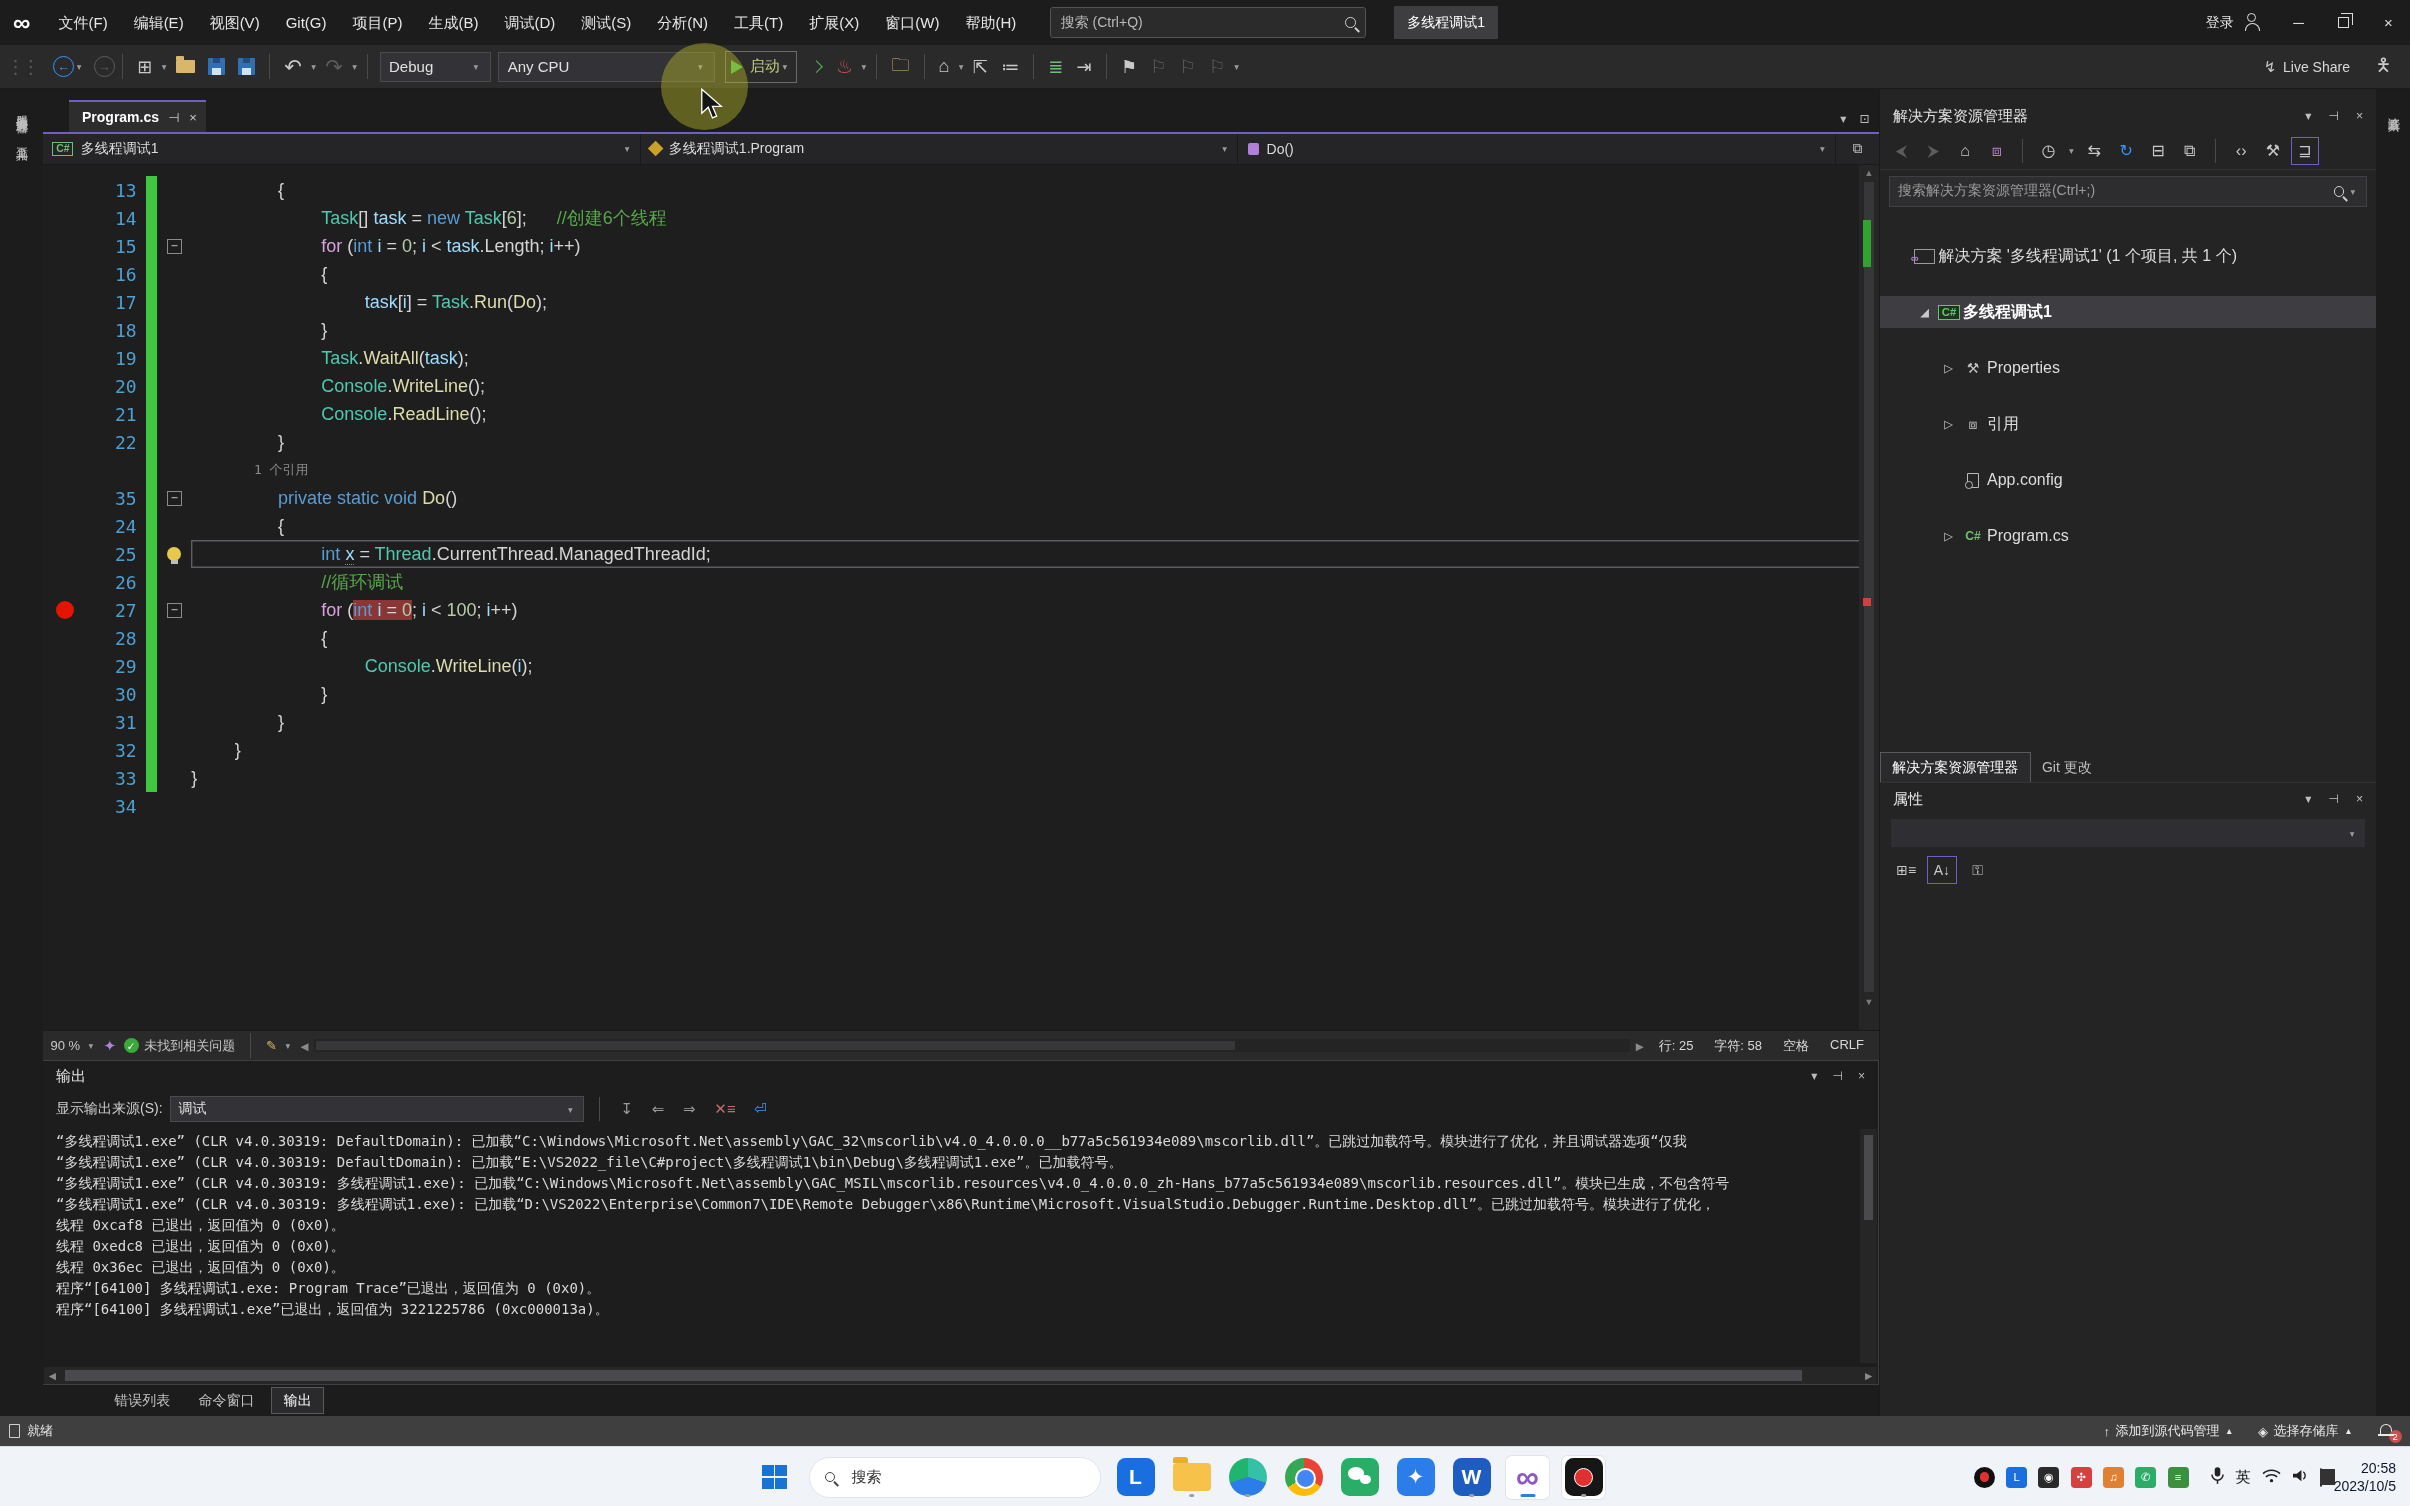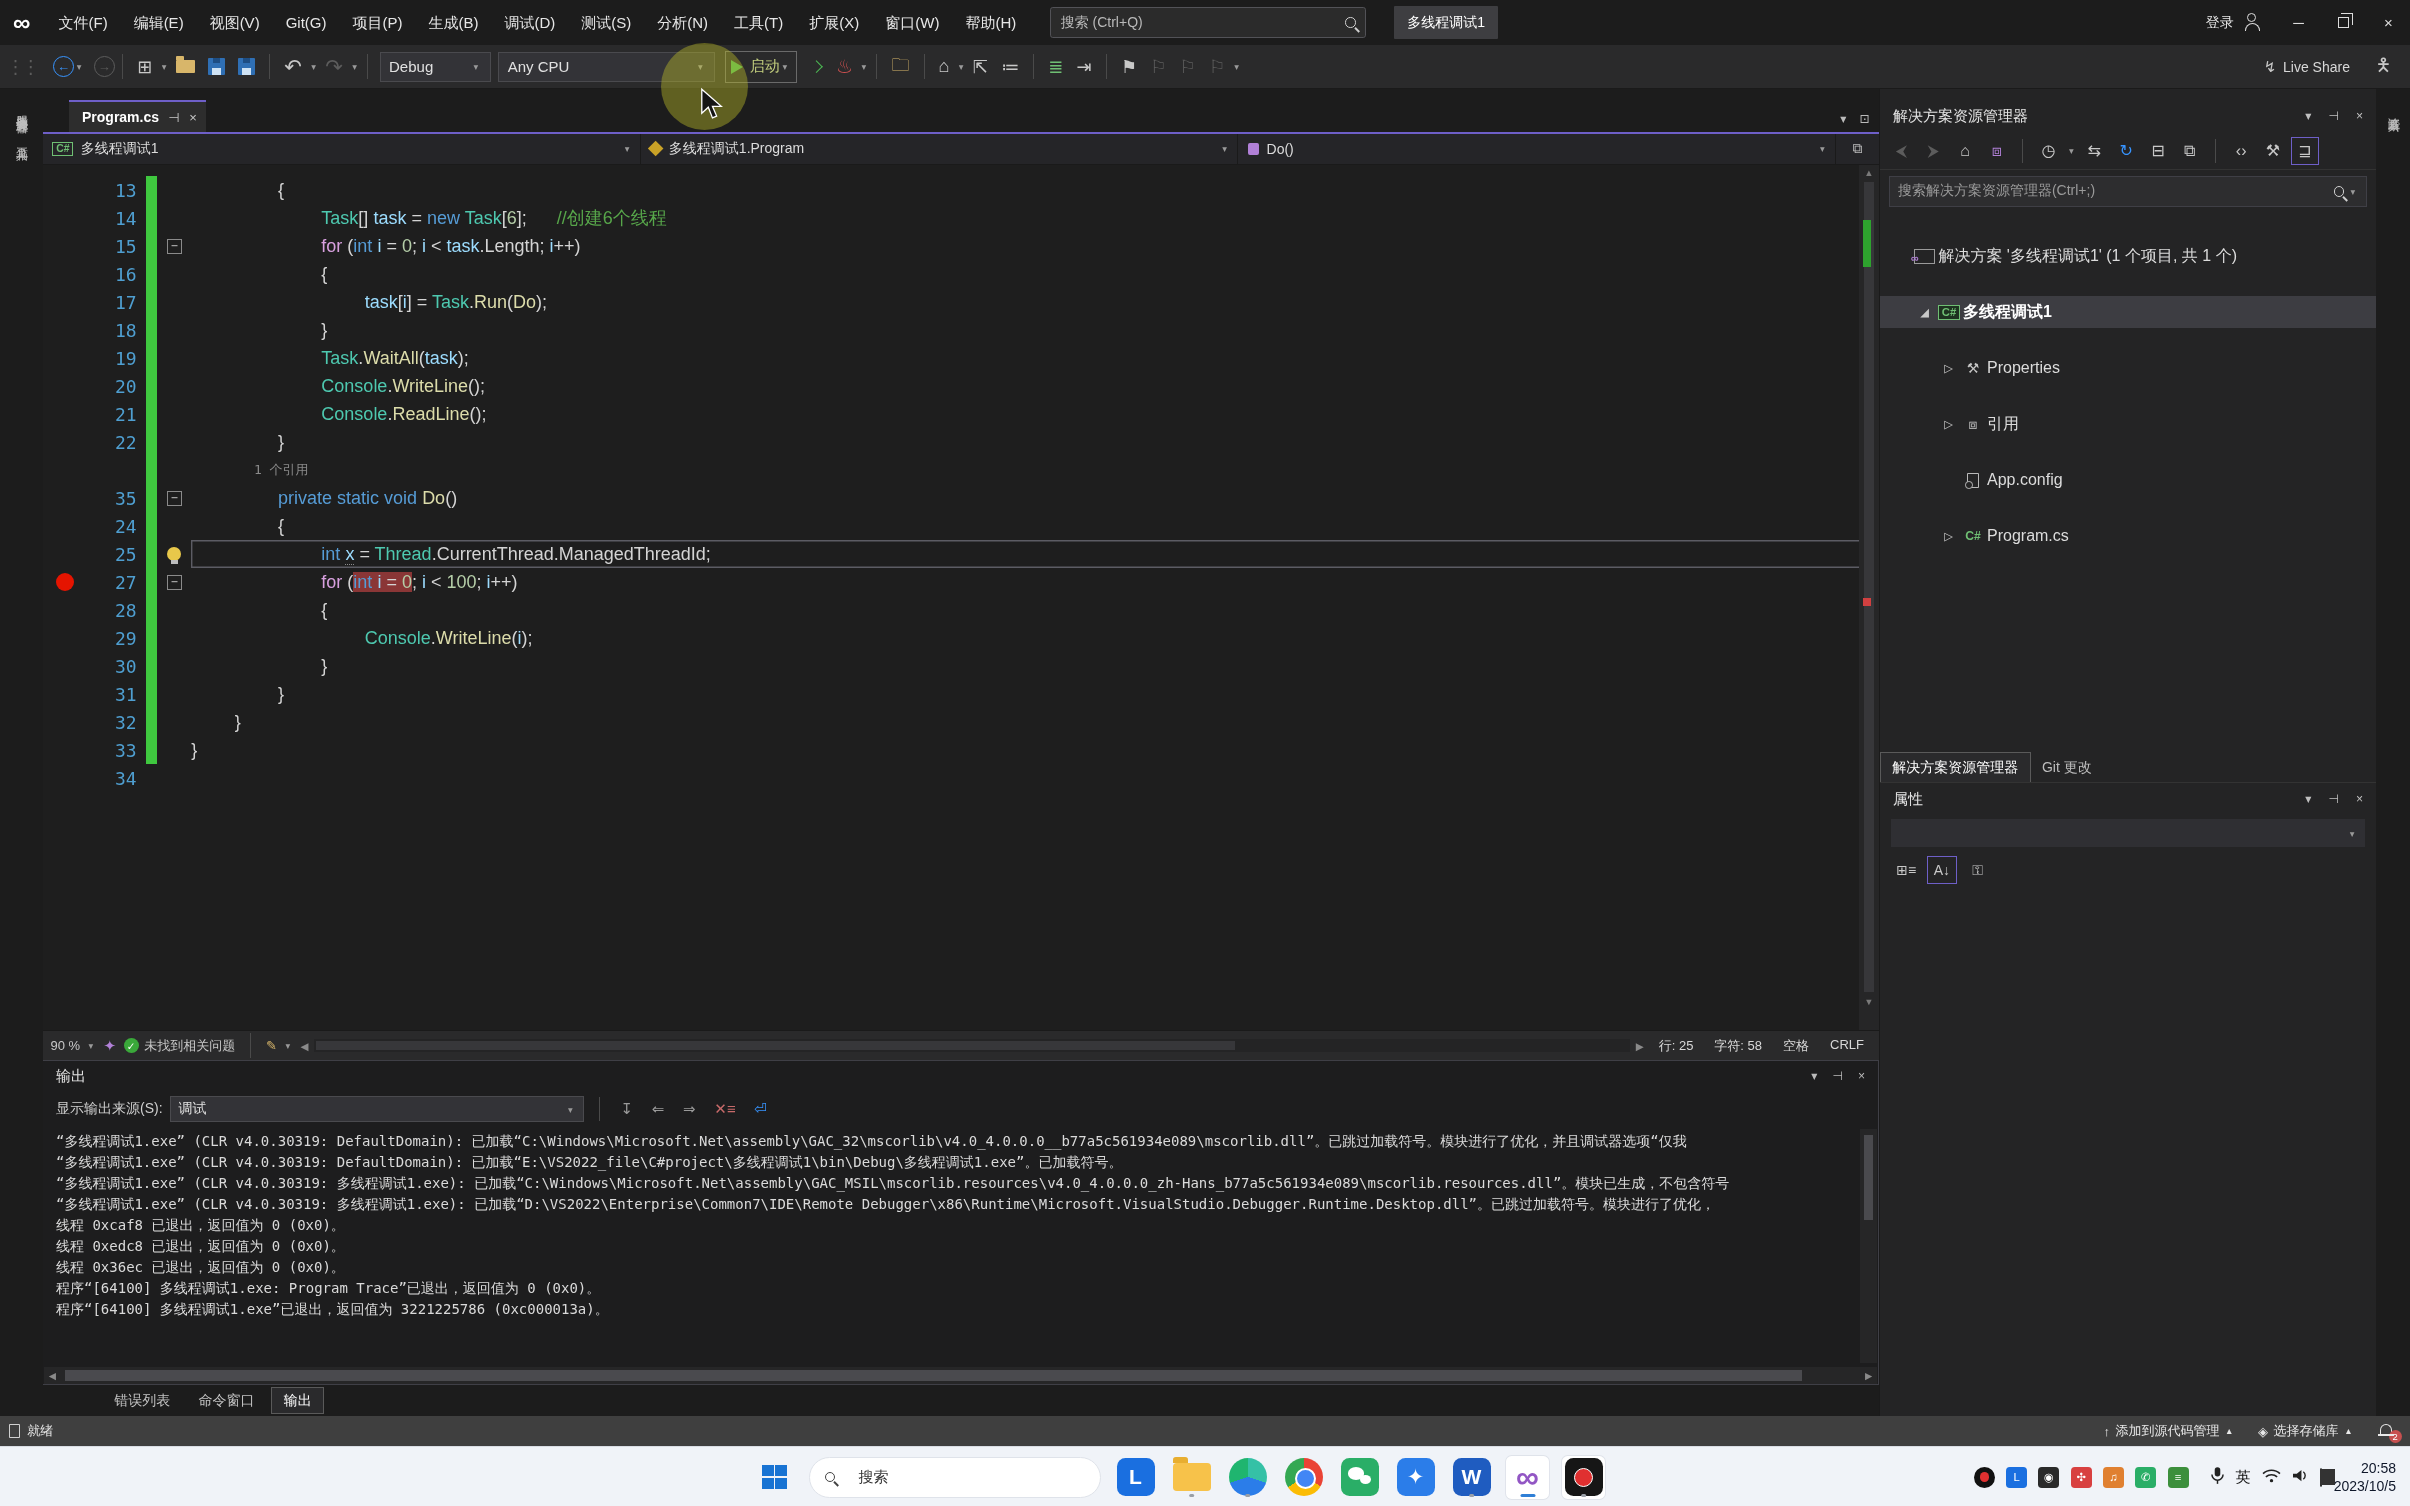--- a/index.html
+++ b/index.html
@@ -179,21 +179,21 @@
 
   
   .taskbar{height:61px;background:#f0f3f8;border-top:0.9px solid #d9dde4;display:flex;align-items:center;position:relative;flex:none;}
   .tb-center{position:absolute;left:753px;display:flex;align-items:center;gap:13px;height:100%;}
   .tbapp{width:43px;height:43px;border-radius:5.6px;display:flex;align-items:center;justify-content:center;position:relative;}
   .tbapp.activebg{background:#fff;box-shadow:0 0 0 0.9px #dfe3ea;}
   .tbapp .rundot{position:absolute;bottom:1.9px;left:50%;transform:translateX(-50%);width:5.6px;height:2.8px;border-radius:1.9px;background:#9aa0a8;}
   .tbapp .runbar{position:absolute;bottom:1.9px;left:50%;transform:translateX(-50%);width:15px;height:2.8px;border-radius:1.9px;background:#2f7fd6;}
   .winlogo{display:grid;grid-template-columns:11.3px 11.3px;grid-template-rows:11.3px 11.3px;gap:1.9px;}
   .winlogo i{background:#1873d3;}
-  .tsearch{width:292px;height:41px;background:#fff;border:0.9px solid #dfe3ea;border-radius:21px;display:flex;align-items:center;padding:0 15px;gap:23px;color:#333;font-size:15px;}
+  .tsearch{width:292px;height:41px;background:#fff;border:0.9px solid #dfe3ea;border-radius:21px;display:flex;align-items:center;padding:0 15px;gap:16px;color:#333;font-size:15px;}
   .tsearch .mag{border-color:#444;} .tsearch .mag::after{background:#444;}
   .appbox{width:38px;height:38px;border-radius:8.5px;display:flex;align-items:center;justify-content:center;color:#fff;font-weight:bold;font-size:21px;}
   .edge-c{width:38px;height:38px;border-radius:50%;background:conic-gradient(#35c1a6 0 30%,#2b7de9 30% 70%,#1fb56f 70% 100%);}
   .chrome-c{width:38px;height:38px;border-radius:50%;background:conic-gradient(#ea4335 0 33%,#fbbc05 33% 66%,#34a853 66% 100%);position:relative;}
   .chrome-c::after{content:"";position:absolute;left:10.4px;top:10.4px;width:17px;height:17px;border-radius:50%;background:#4286f5;border:2.8px solid #fff;}
   .wechat-c{width:38px;height:38px;border-radius:8.5px;background:#2aae67;position:relative;}
   .wechat-c::after{content:"";position:absolute;left:7.5px;top:9.4px;width:16px;height:12.2px;background:#fff;border-radius:50%;}
   .wechat-c::before{content:"";position:absolute;left:19px;top:17px;width:11.3px;height:9.4px;background:#fff;border-radius:50%;}
   .folder-big{width:38px;height:28px;background:#f7c24a;border-radius:3.8px;position:relative;}
   .folder-big::before{content:"";position:absolute;top:-5.6px;left:0;width:15px;height:5.6px;background:#e8ae30;border-radius:2.8px 2.8px 0 0;}
@@ -447,20 +447,27 @@
             <div class="crow cur">
               <span class="gl"></span>
               <span class="ln">25</span>
               <span class="chg on"></span>
               <span class="foldc">
                 <span class="bulb"></span>
               </span>
               <span class="ct">            <span class="k">int</span><span class="p"> </span><span class="vu">x</span><span class="p"> = </span><span class="t">Thread</span><span class="p">.CurrentThread.ManagedThreadId;</span></span>
             </div>
             <div class="crow">
+              <span class="gl"></span>
+              <span class="ln">26</span>
+              <span class="chg on"></span>
+              <span class="foldc"></span>
+              <span class="ct">            <span class="cm">//循环调试</span></span>
+            </div>
+            <div class="crow">
               <span class="gl">
                 <span class="bpdot"></span>
               </span>
               <span class="ln">27</span>
               <span class="chg on"></span>
               <span class="foldc">
                 <span class="foldbox">−</span>
               </span>
               <span class="ct">            <span class="c">for</span><span class="p"> (</span><span class="k hl">int</span><span class="p hl"> </span><span class="v hl">i</span><span class="p hl"> = </span><span class="n hl">0</span><span class="p">; </span><span class="v">i</span><span class="p"> &lt; </span><span class="n">100</span><span class="p">; </span><span class="v">i</span><span class="p">++)</span></span>
             </div>

